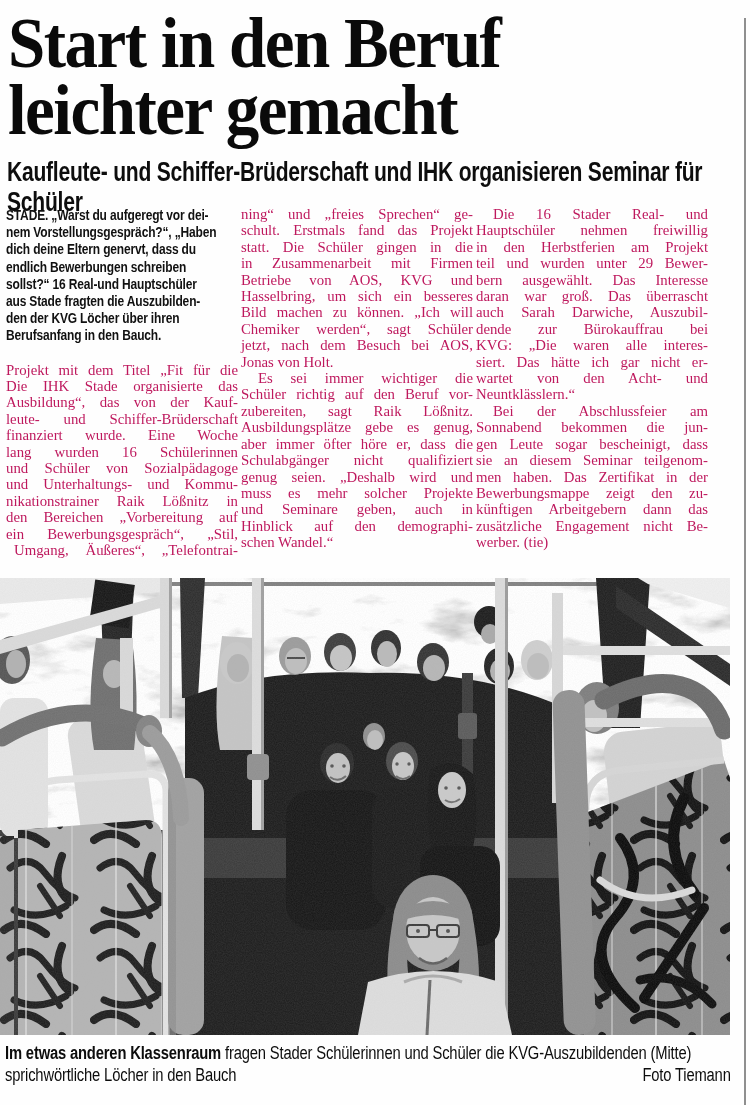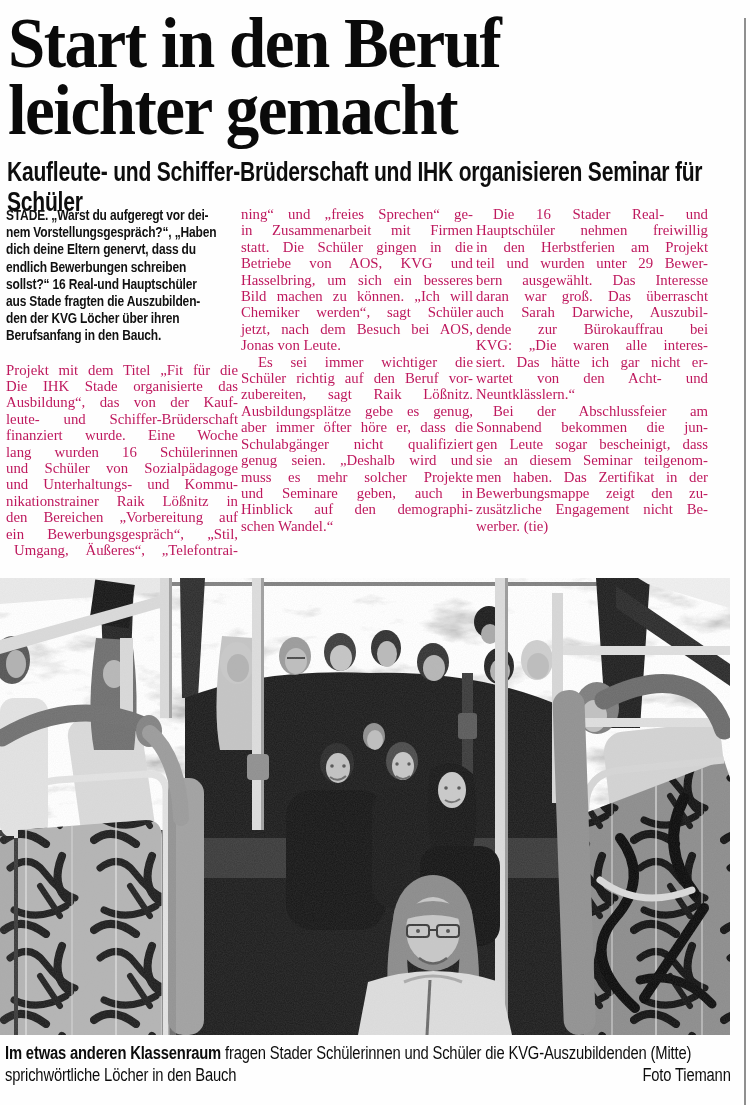--- a/index.html
+++ b/index.html
@@ -75,28 +75,29 @@
           <span class="tline">und Unterhaltungs- und Kommu-</span>
           <span class="tline">nikationstrainer Raik Lößnitz in</span>
           <span class="tline">den Bereichen „Vorbereitung auf</span>
           <span class="tline">ein Bewerbungsgespräch“, „Stil,</span>
           <span class="tline">Umgang, Äußeres“, „Telefontrai-</span>
         </p>
     </div>
     <div class="col">
       <p class="body">
           <span class="tline">ning“ und „freies Sprechen“ ge-</span>
+          <span class="tline">schult. Erstmals fand das Projekt</span>
+          <span class="tline">statt. Die Schüler gingen in die</span>
           <span class="tline">in Zusammenarbeit mit Firmen</span>
-          <span class="tline">statt. Die Schüler gingen in die</span>
           <span class="tline">Betriebe von AOS, KVG und</span>
           <span class="tline">Hasselbring, um sich ein besseres</span>
           <span class="tline">Bild machen zu können. „Ich will</span>
           <span class="tline">Chemiker werden“, sagt Schüler</span>
           <span class="tline">jetzt, nach dem Besuch bei AOS,</span>
-          <span class="tline">Jonas von Leute.</span>
+          <span class="tline">Jonas von Holt.</span>
         </p>
       <p class="body indent">
           <span class="tline">Es sei immer wichtiger die</span>
           <span class="tline">Schüler richtig auf den Beruf vor-</span>
           <span class="tline">zubereiten, sagt Raik Lößnitz.</span>
           <span class="tline">Ausbildungsplätze gebe es genug,</span>
           <span class="tline">aber immer öfter höre er, dass die</span>
           <span class="tline">Schulabgänger nicht qualifiziert</span>
           <span class="tline">genug seien. „Deshalb wird und</span>
           <span class="tline">muss es mehr solcher Projekte</span>
@@ -120,20 +121,21 @@
           <span class="tline">wartet von den Acht- und</span>
           <span class="tline">Neuntklässlern.“</span>
         </p>
       <p class="body indent">
           <span class="tline">Bei der Abschlussfeier am</span>
           <span class="tline">Sonnabend bekommen die jun-</span>
           <span class="tline">gen Leute sogar bescheinigt, dass</span>
           <span class="tline">sie an diesem Seminar teilgenom-</span>
           <span class="tline">men haben. Das Zertifikat in der</span>
           <span class="tline">Bewerbungsmappe zeigt den zu-</span>
+          <span class="tline">künftigen Arbeitgebern dann das</span>
           <span class="tline">zusätzliche Engagement nicht Be-</span>
           <span class="tline">werber. (tie)</span>
         </p>
     </div>
   </div>
 
   <div class="photo" title="Schülerinnen und Schüler mit Auszubildenden in einem Bus">
     <svg width="730" height="457" viewBox="0 0 730 457" xmlns="http://www.w3.org/2000/svg">
       <defs>
         <filter id="treesF" x="0" y="0" width="100%" height="100%">

